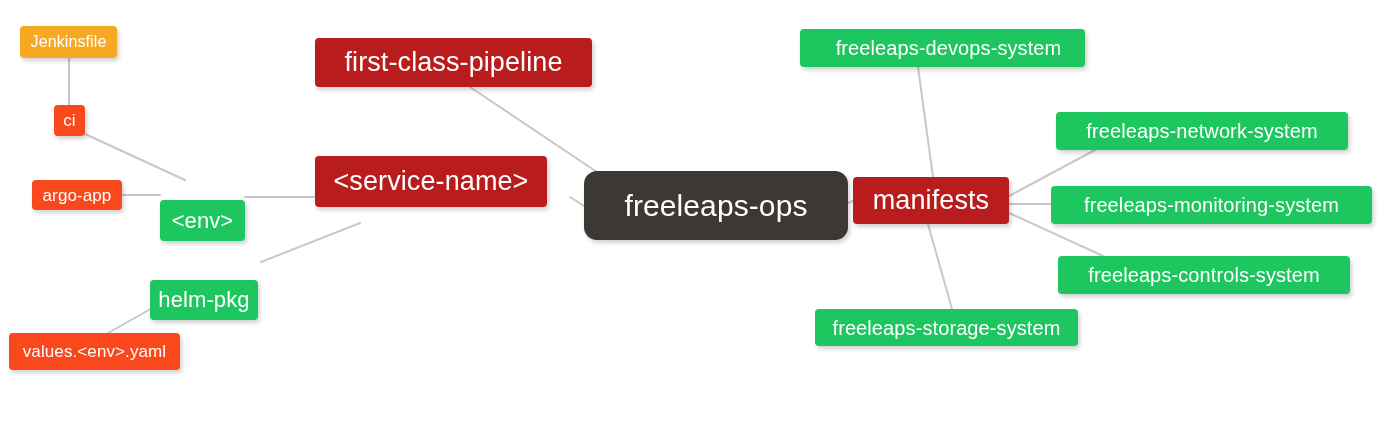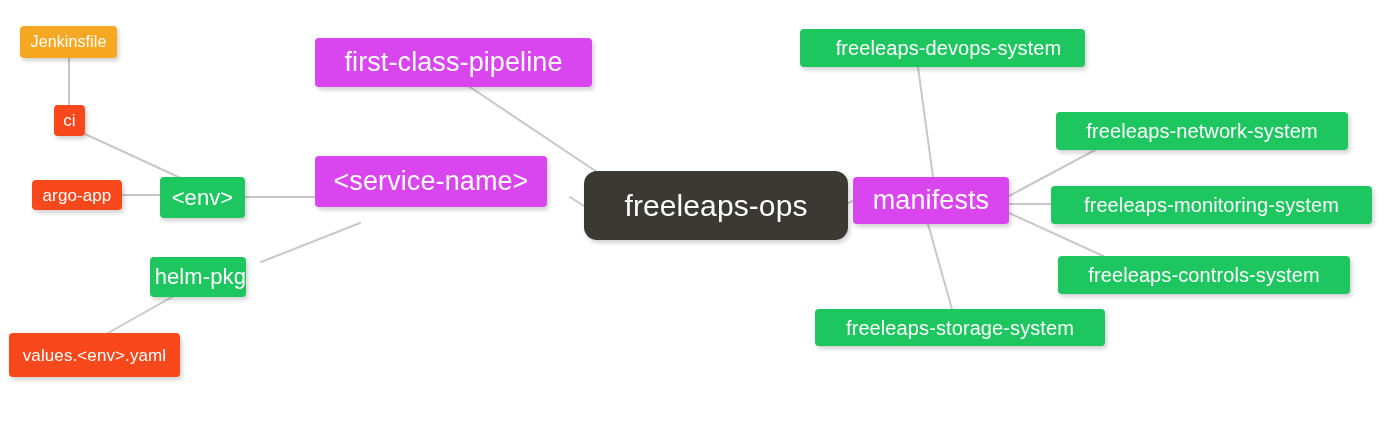--- a/index.html
+++ b/index.html
@@ -39,28 +39,28 @@
     line-height: 1;
     box-shadow: 2px 3px 4px rgba(0,0,0,0.18);
     letter-spacing: 0.1px;
     z-index: 2;
   }
   .node.root {
     background: #3c3935;
     border-radius: 13px;
     font-size: 30px;
   }
-  .node.blue     { background: #d946ef; }
+  .node.blue     { background: #b91c1c; }
   .node.green    { background: #1ec660; }
   .node.orange   { background: #f6a823; }
   .node.red      { background: #f8481c; }
 
   .sz-xl  { font-size: 30px; }
   .sz-lg  { font-size: 27px; }
-  .sz-md  { font-size: 22px; }
+  .sz-md  { font-size: 22px; margin-top: 23px; }
   .sz-sm  { font-size: 20px; }
   .sz-xs  { font-size: 17px; }
   .sz-xxs { font-size: 16px; }
 </style>
 </head>
 <body>
 
 <div id="canvas">
   <svg id="edges" viewBox="0 0 1390 421" width="1390" height="421" xmlns="http://www.w3.org/2000/svg">
       <line x1="584" y1="206" x2="570" y2="197" stroke="#c8c8c8" stroke-width="2" stroke-linecap="round"></line>
@@ -93,38 +93,38 @@
       </div>
       <div class="node red sz-xs" style="left: 54px; top: 105px; width: 31px; height: 31px;">
         <span>ci</span>
       </div>
       <div class="node orange sz-xxs" style="left: 20px; top: 26px; width: 97px; height: 32px;">
         <span>Jenkinsfile</span>
       </div>
       <div class="node red sz-xs" style="left: 32px; top: 180px; width: 90px; height: 30px;">
         <span>argo-app</span>
       </div>
-      <div class="node green sz-md" style="left: 150px; top: 257px; width: 96px; height: 40px; justify-content: flex-end;">
+      <div class="node green sz-md" style="left: 150px; top: 257px; width: 108px; height: 40px;">
         <span>helm-pkg</span>
       </div>
-      <div class="node red sz-xs" style="left: 9px; top: 333px; width: 171px; height: 44px;">
+      <div class="node red sz-xs" style="left: 9px; top: 333px; width: 171px; height: 37px;">
         <span>values.&lt;env&gt;.yaml</span>
       </div>
       <div class="node blue sz-lg" style="left: 853px; top: 177px; width: 156px; height: 47px;">
         <span>manifests</span>
       </div>
       <div class="node green sz-sm" style="left: 800px; top: 29px; width: 285px; height: 38px; padding-left: 12px;">
         <span>freeleaps-devops-system</span>
       </div>
       <div class="node green sz-sm" style="left: 1056px; top: 112px; width: 292px; height: 38px;">
         <span>freeleaps-network-system</span>
       </div>
       <div class="node green sz-sm" style="left: 1051px; top: 186px; width: 321px; height: 38px;">
         <span>freeleaps-monitoring-system</span>
       </div>
       <div class="node green sz-sm" style="left: 1058px; top: 256px; width: 292px; height: 38px;">
         <span>freeleaps-controls-system</span>
       </div>
-      <div class="node green sz-sm" style="left: 815px; top: 309px; width: 290px; height: 37px;">
+      <div class="node green sz-sm" style="left: 815px; top: 309px; width: 263px; height: 37px;">
         <span>freeleaps-storage-system</span>
       </div>
     </div>
 </div>
 
 </body></html>

